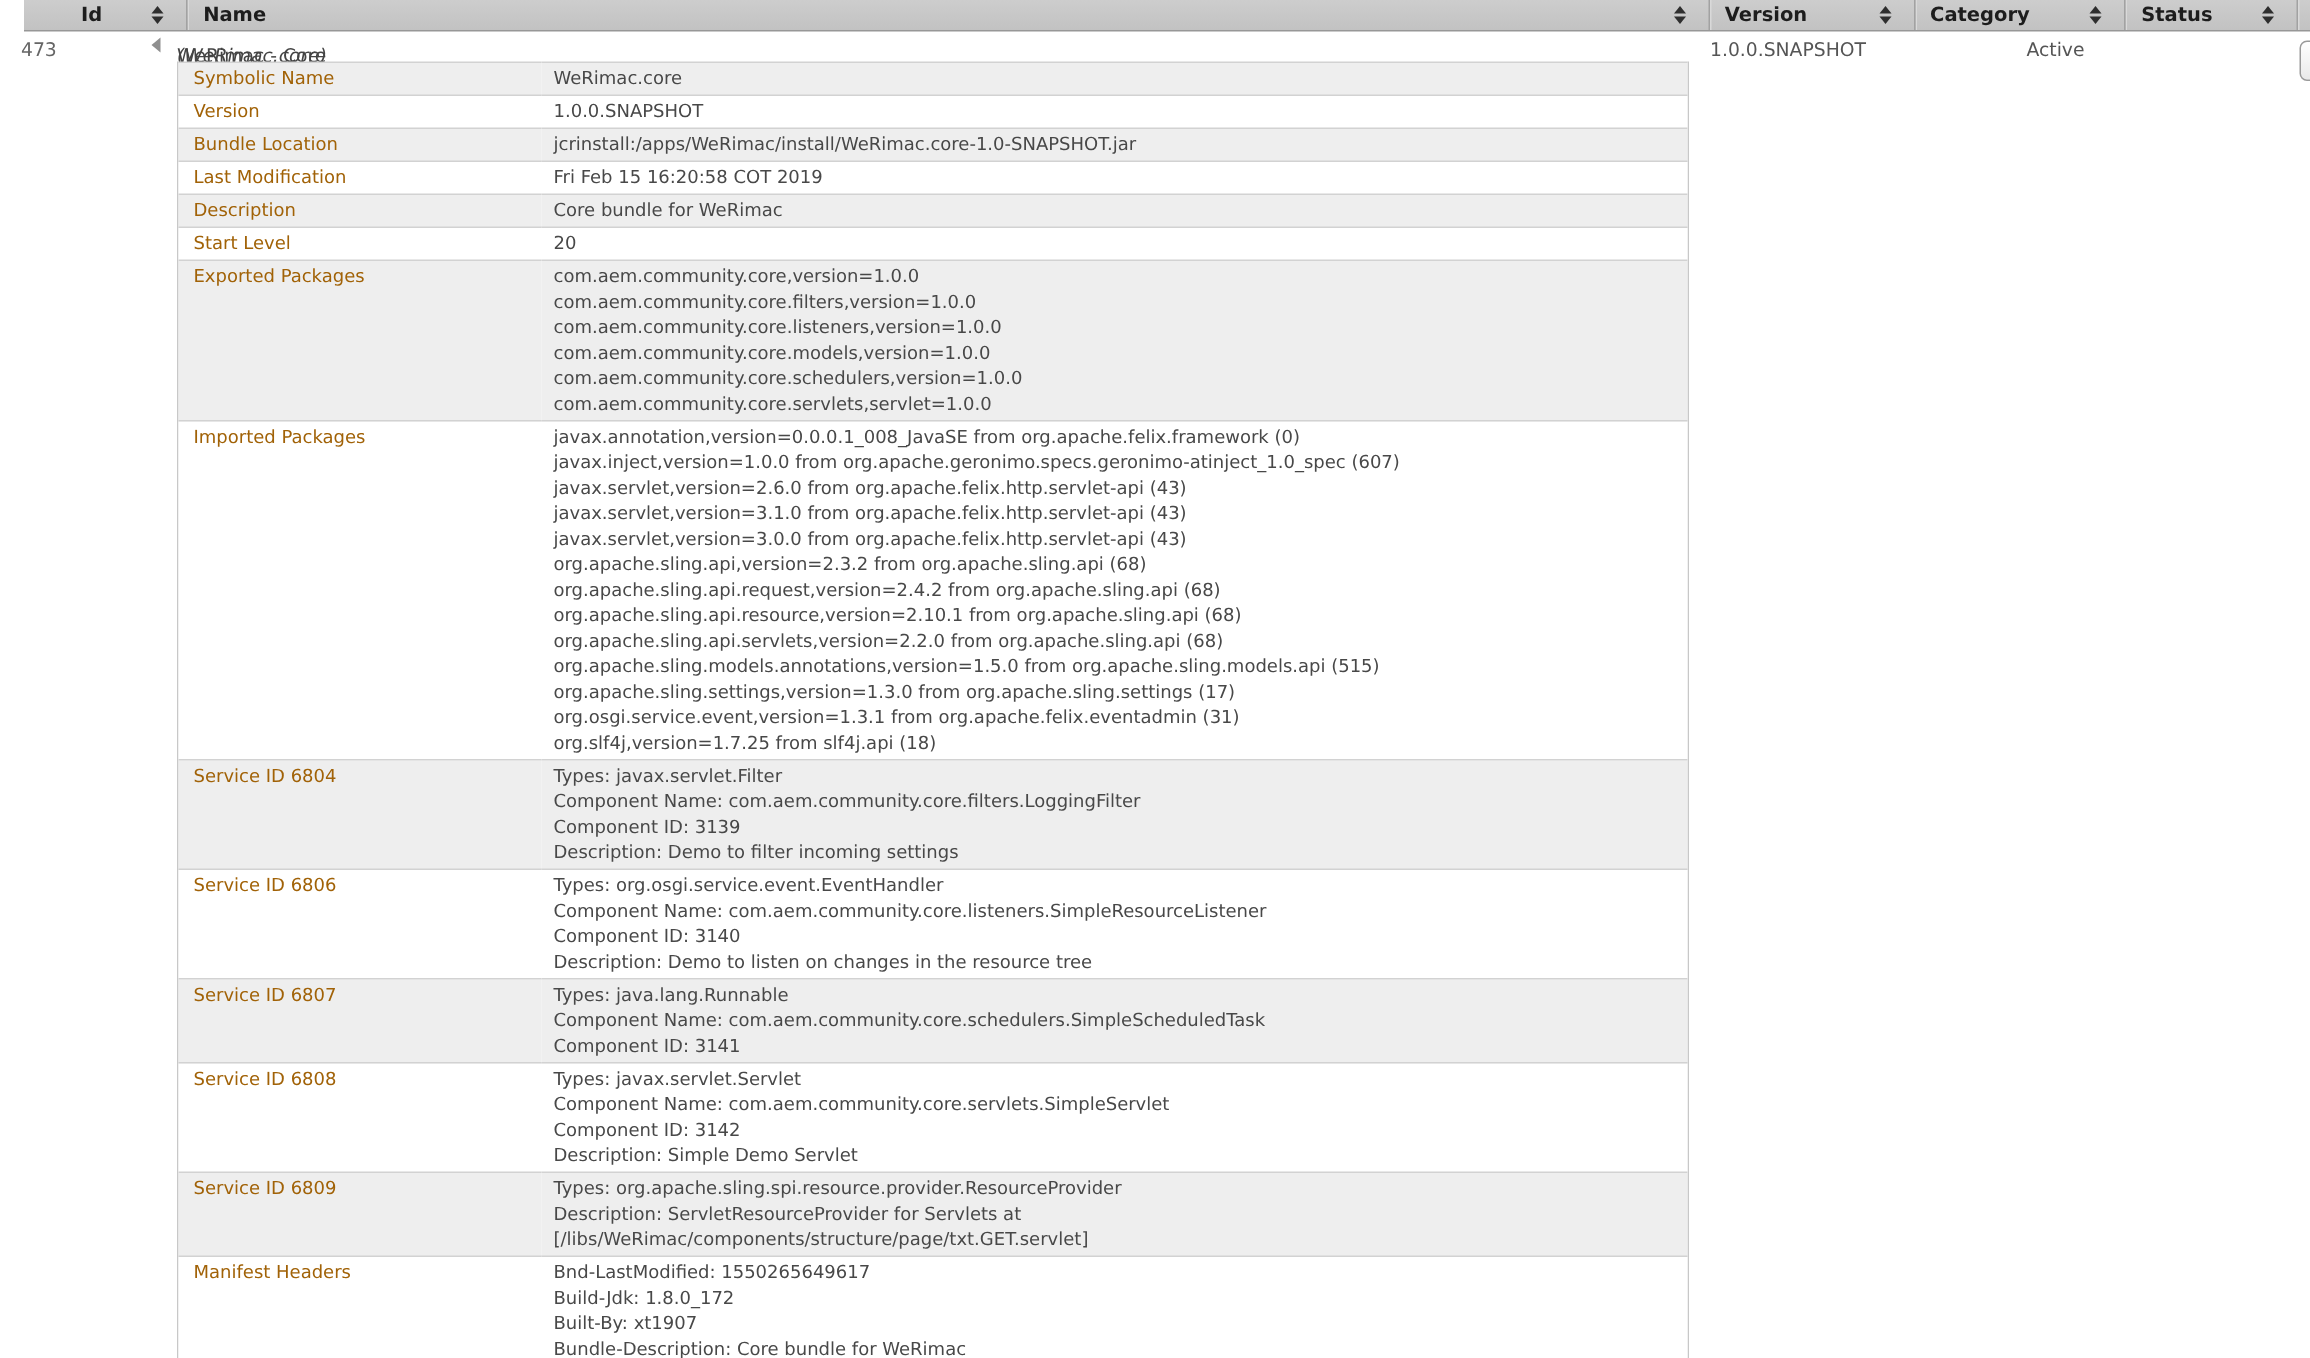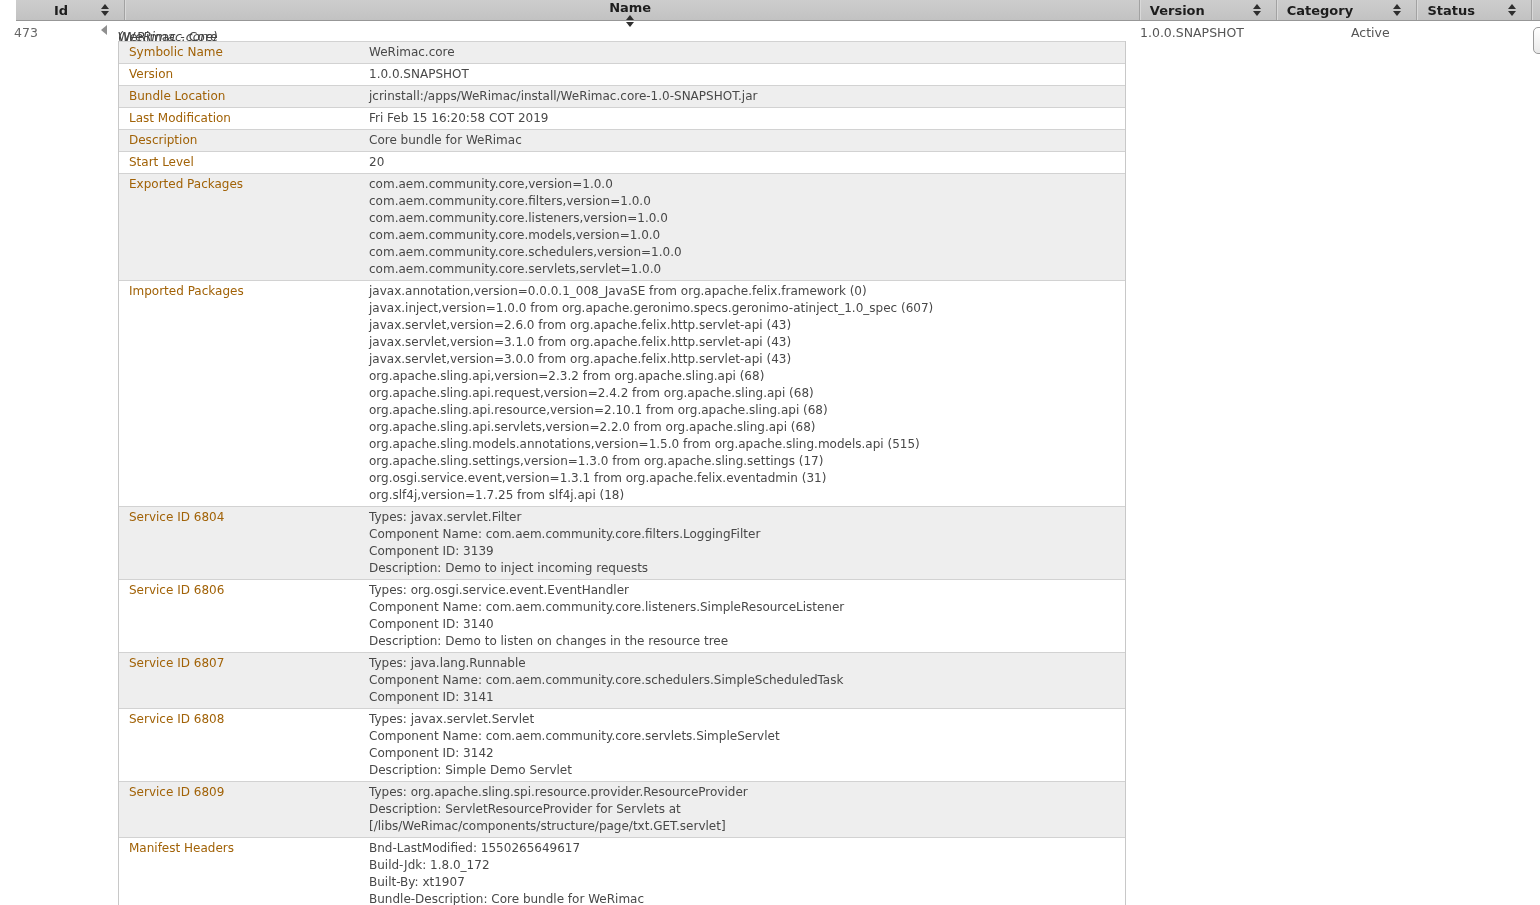--- a/index.html
+++ b/index.html
@@ -8,21 +8,21 @@
 
   
   .hdr { position:absolute; left:16px; top:0; width:1540px; height:21px;
     background:linear-gradient(#cdcdcd,#c2c2c2); border-bottom:1px solid #979797;
     display:flex;padding-left:24px; }
   .hcol { display:flex; align-items:center; justify-content:space-between;
     height:100%; padding:0 14px 0 10px; }
   .hcol + .hcol { border-left:1px solid #a2a2a2; box-shadow:inset 1px 0 0 #d9d9d9; }
   .hcol .hlabel { font-size:13px; font-weight:bold; color:#1d1d1d; white-space:nowrap; }
   .c-id      { width:86px;  padding-left:14px; }
-  .c-name    { width:1042px;flex-direction:column; }
+  .c-name    { width:1042px; }
   .c-version { width:140px; }
   .c-category{ width:144px;align-items:center; }
   .c-status  { width:117px; }
   .c-actions { flex:1; overflow:hidden; }
 
   .sort-icon { display:inline-block; width:9px; height:12px; position:relative; flex:none; }
   .sort-icon::before { content:""; position:absolute; top:0; left:0;
     border-left:4px solid transparent; border-right:4px solid transparent;
     border-bottom:5px solid #2e2e2e; }
   .sort-icon::after { content:""; position:absolute; bottom:0; left:0;
@@ -168,21 +168,21 @@
             <div>org.osgi.service.event,version=1.3.1 from org.apache.felix.eventadmin (31)</div>
             <div>org.slf4j,version=1.7.25 from slf4j.api (18)</div>
           </td>
         </tr>
         <tr>
           <td class="lbl">Service ID 6804</td>
           <td class="val">
             <div>Types: javax.servlet.Filter</div>
             <div>Component Name: com.aem.community.core.filters.LoggingFilter</div>
             <div>Component ID: 3139</div>
-            <div>Description: Demo to inject incoming requests</div>
+            <div>Description: Demo to filter incoming settings</div>
           </td>
         </tr>
         <tr>
           <td class="lbl">Service ID 6806</td>
           <td class="val">
             <div>Types: org.osgi.service.event.EventHandler</div>
             <div>Component Name: com.aem.community.core.listeners.SimpleResourceListener</div>
             <div>Component ID: 3140</div>
             <div>Description: Demo to listen on changes in the resource tree</div>
           </td>

